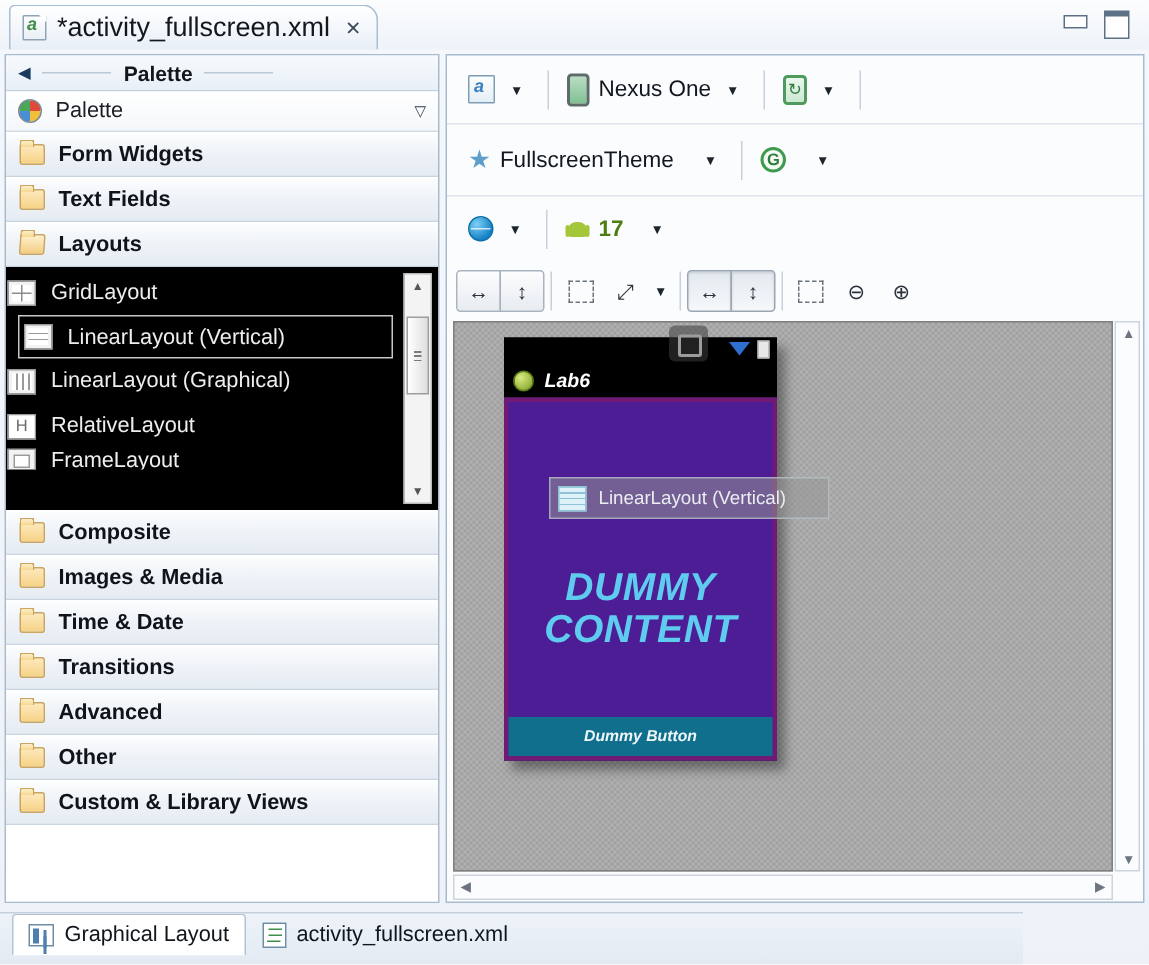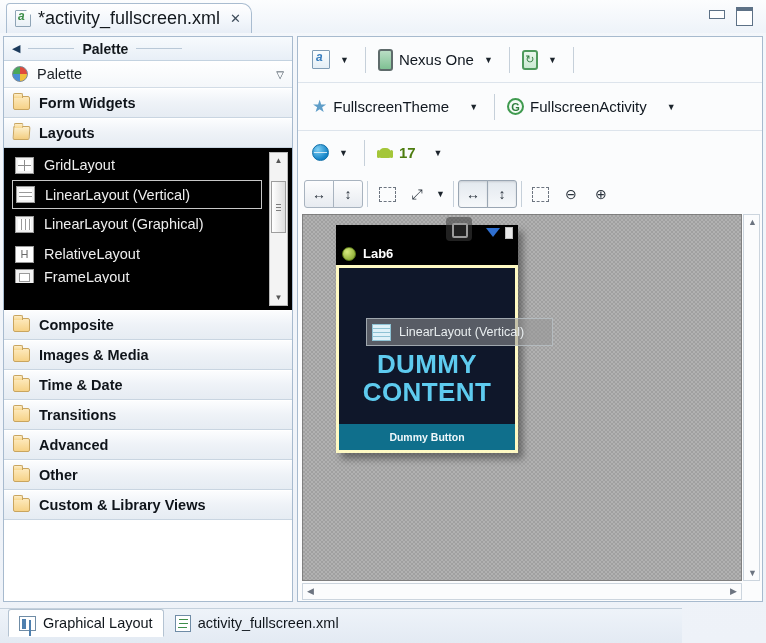--- a/index.html
+++ b/index.html
@@ -121,21 +121,21 @@
   }
 
   
   .darklist {
     background: #000000; position: relative;
     padding: 2px 0 0 0;
     overflow: hidden;
   }
   .ditem {
     height: 30px; display: flex; align-items: center; gap: 10px;
-    padding-left: 11px; color: #ededed; font-size: 14.5px;
+    padding-left: 1px; color: #ededed; font-size: 14.5px;
   }
   .ditem.sel {
     margin: 0 30px 0 8px;
     padding-left: 3px;
     border: 1px solid #c7c7c7;
     height: 29px;
   }
   .ditem.clipped { height: 14px; overflow: hidden; align-items: flex-start; }
   .wico { width: 19px; height: 17px; flex: 0 0 19px; position: relative;
           background: #f2f2f2; border: 1px solid #9a9a9a; }
@@ -281,23 +281,24 @@
     background-color: #a0a0a0;
     background-image:
       linear-gradient(45deg, rgba(255,255,255,.18) 25%, transparent 25%, transparent 75%, rgba(255,255,255,.18) 75%),
       linear-gradient(45deg, rgba(255,255,255,.18) 25%, transparent 25%, transparent 75%, rgba(255,255,255,.18) 75%);
     background-size: 4px 4px;
     background-position: 0 0, 2px 2px;
     border: 1px solid #7f7f7f;
     overflow: hidden;
   }
   .device {
-    position: absolute; left: 33px; top: 10px; width: 182px; height: 228px;
+    position: absolute; left: 33px; top: 10px; width: 182px; height: 282px;
     box-shadow: 5px 6px 7px rgba(0,0,0,.38);
     background: #000;
+    font-style: italic;
   }
   .dev-status {
     height: 17px; background: #000; position: relative;
   }
   .dev-status .wifi {
     position: absolute; right: 18px; top: 3px;
     width: 0; height: 0; border-left: 7px solid transparent;
     border-right: 7px solid transparent; border-top: 9px solid #2f6fd0;
   }
   .dev-status .batt {
@@ -307,22 +308,22 @@
   .dev-title {
     height: 23px; background: #000; display: flex; align-items: center;
     gap: 7px; padding-left: 6px;
   }
   .dev-title-text { color: #ffffff; font-size: 13px; font-weight: bold; }
   .dev-app-ico { width: 14px; height: 14px; border-radius: 50%;
                  background: radial-gradient(circle at 35% 32%, #d7ea7e, #7a9c22);
                  border: 1px solid #5c7a18; }
   .dev-content {
     position: absolute; left: 0; right: 0; top: 40px; bottom: 0;
-    background: #0f172a;
-    border: 3px solid #fef9c3;
+    background: #4c1d95;
+    border: 3px solid #701a75;
     display: flex; flex-direction: column;
     align-items: center; justify-content: center;
   }
   .dummy-text {
     color: #5ecbef; font-size: 26px; font-weight: bold; line-height: 1.06;
     text-align: center; letter-spacing: .4px;
     margin-top: 40px;
   }
   .dev-bottombar {
     position: absolute; left: 0; right: 0; bottom: 0; height: 26px;
@@ -436,20 +437,24 @@
         <span class="pal-sub-caret">▽</span>
       </div>
 
       <div class="pal-scroll">
 
         <div class="cat">
           <span class="folder"></span>
           <span class="cat-label">Form Widgets</span>
         </div>
 
+        <div class="cat">
+          <span class="folder"></span>
+          <span class="cat-label">Text Fields</span>
+        </div>
 
         <div class="cat">
           <span class="folder open"></span>
           <span class="cat-label">Layouts</span>
         </div>
 
         <div class="darklist" style="height:162px">
           <div class="ditem">
             <span class="wico grid"></span>
             <span>GridLayout</span>
@@ -533,21 +538,20 @@
 
       <div class="trow r2">
         <div class="tgrp">
           <span class="ic-star">★</span>
           <span class="tlabel">FullscreenTheme</span>
           <span class="caret" style="padding-left:14px">▼</span>
         </div>
         <span class="tsep"></span>
         <div class="tgrp">
           <span class="ic-activity"></span>
-          <span class="tlabel">FullscreenActivity</span>
           <span class="caret" style="padding-left:14px">▼</span>
         </div>
       </div>
 
       <div class="trow r3">
         <div class="tgrp">
           <span class="ic-globe"></span>
           <span class="caret">▼</span>
         </div>
         <span class="tsep"></span>

